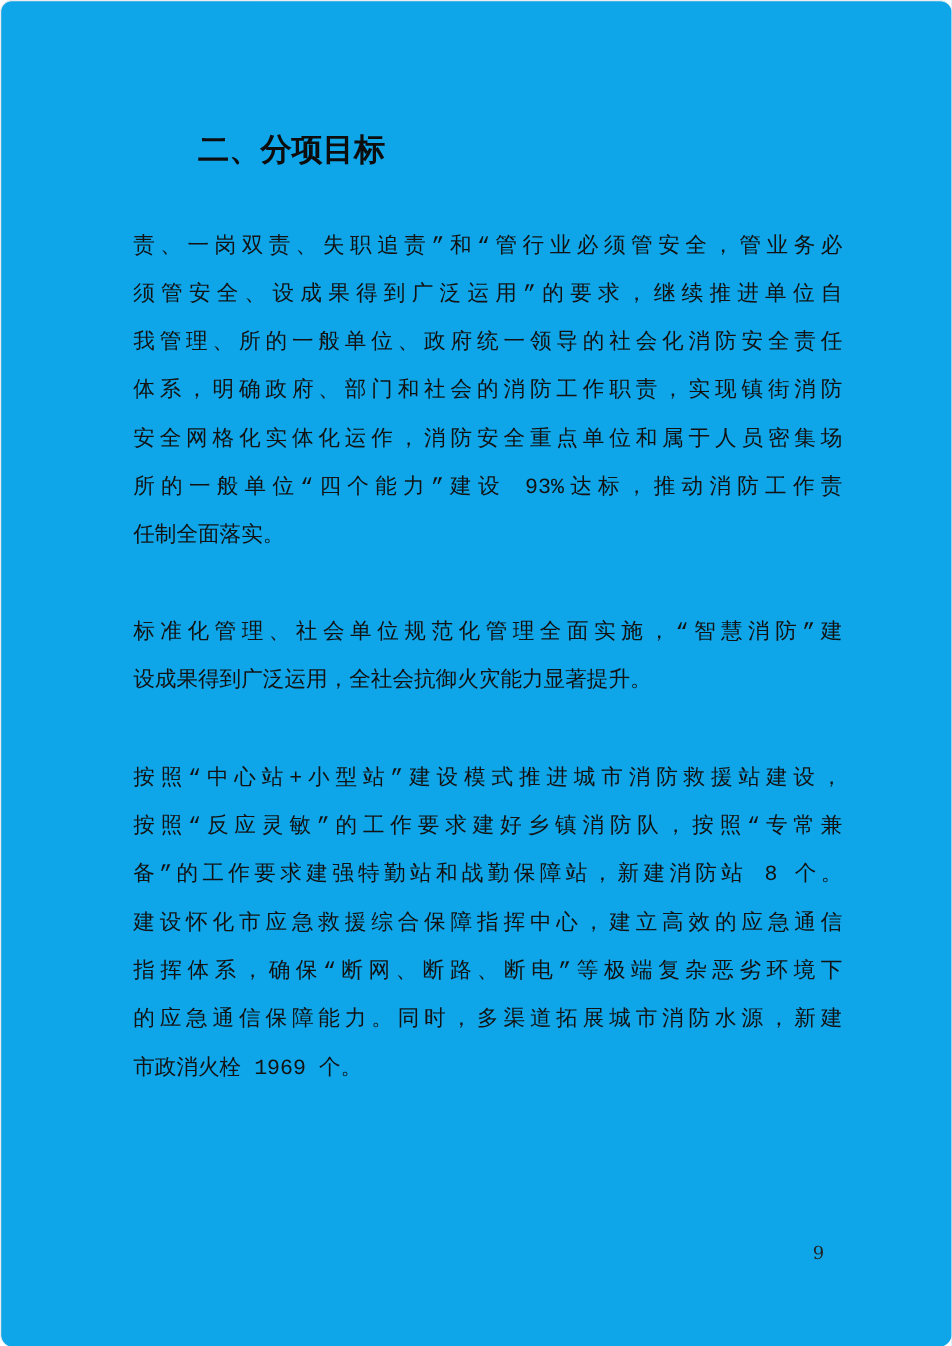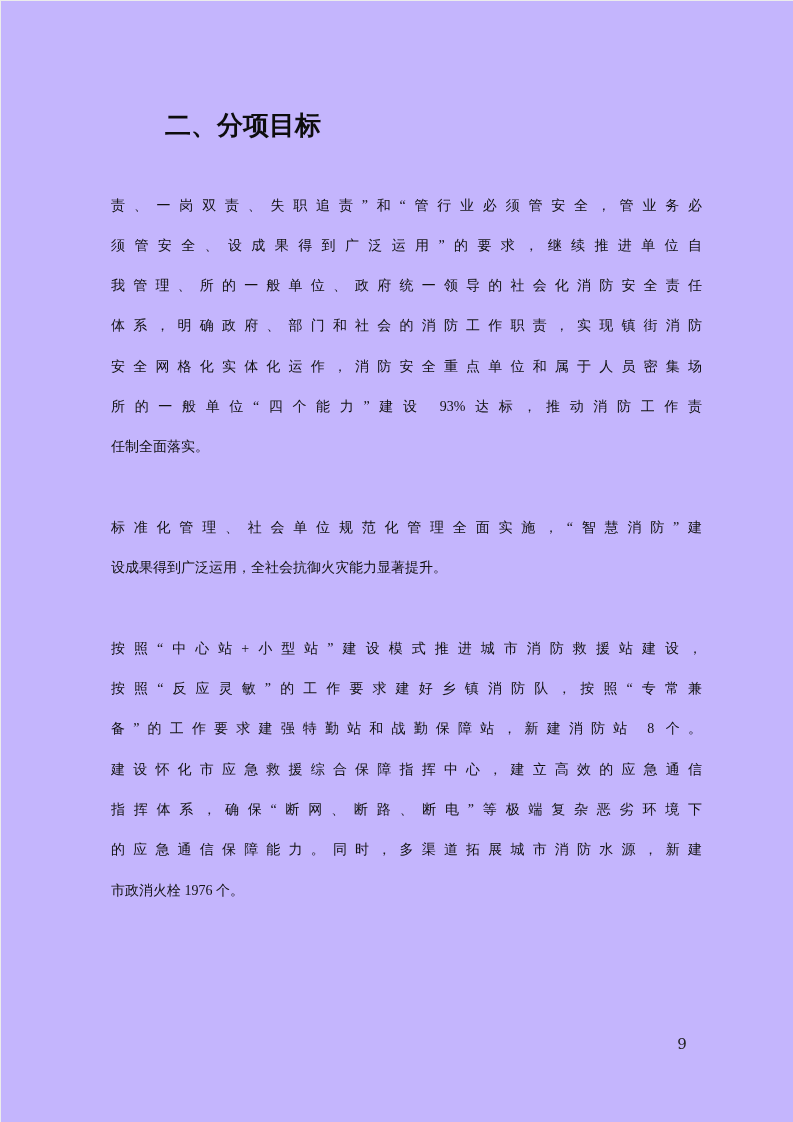--- a/index.html
+++ b/index.html
@@ -4,38 +4,39 @@
 <style>
   html, body {
     margin: 0;
     padding: 0;
     background: #ffffff;
   }
   .page {
     position: relative;
     width: 793px;
     height: 1122px;
-    background: #c4b5fd;
+    background: #0ea5e9;
     border-top: 1px solid #ececec;
     border-left: 1px solid #ececec;
     box-sizing: border-box;
     overflow: hidden;
     color: #121212;
+    border-radius: 10px;
   }
   .content {
     position: absolute;
     left: 110px;
     top: 104px;
     width: 591px;
   }
   .line {
     height: 40.3px;
     line-height: 40.3px;
-    font-family: Liberation Serif, serif;
-    font-size: 14px;
+    font-family: Liberation Mono, monospace;
+    font-size: 18px;
     color: #121212;
     white-space: pre-wrap;
     text-align: justify;
     text-align-last: justify;
     overflow: hidden;
   }
   .line.lastline {
     text-align: right;
     text-align-last: left;
   }
@@ -94,21 +95,21 @@
     <div>
       <div class="line firstline">
         
       </div>
       <div class="line">按照“中心站+小型站”建设模式推进城市消防救援站建设，</div>
       <div class="line">按照“反应灵敏”的工作要求建好乡镇消防队，按照“专常兼</div>
       <div class="line">备”的工作要求建强特勤站和战勤保障站，新建消防站 8 个。</div>
       <div class="line">建设怀化市应急救援综合保障指挥中心，建立高效的应急通信</div>
       <div class="line">指挥体系，确保“断网、断路、断电”等极端复杂恶劣环境下</div>
       <div class="line">的应急通信保障能力。同时，多渠道拓展城市消防水源，新建</div>
-      <div class="line lastline">市政消火栓 1976 个。</div>
+      <div class="line lastline">市政消火栓 1969 个。</div>
     </div>
 
     <div>
       <div class="line firstline">
         
       </div>
     </div>
 
   </div>
 

